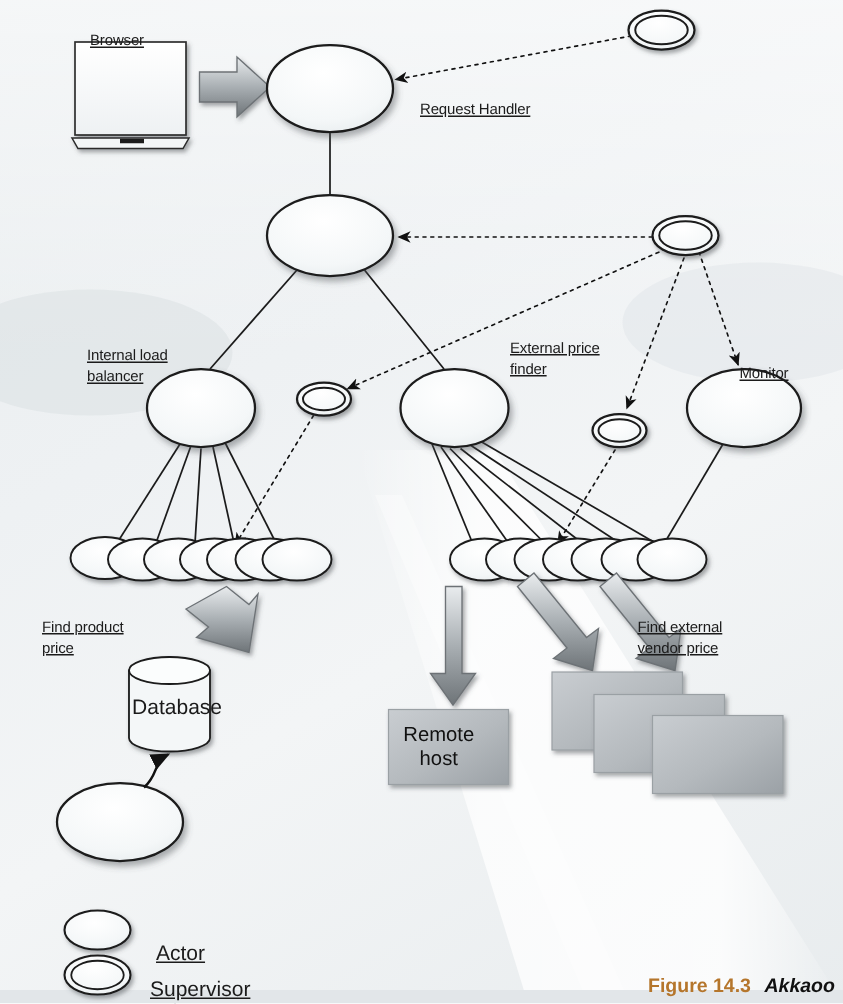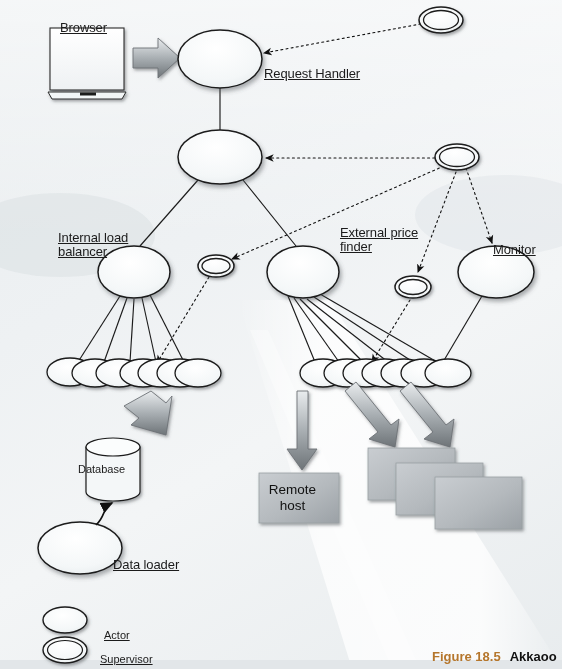--- a/index.html
+++ b/index.html
@@ -22,33 +22,33 @@
     pointer-events: none;
   }
   #diagram-svg {
     position: absolute;
     left: 0; top: 0;
     width: 562px;
     height: 669px;
   }
   .node-label {
     position: absolute;
-    font-size: 13px;
+    font-size: 10px;
     line-height: 14.5px;
     color: #1b1b1b;
     letter-spacing: -0.1px;
     white-space: pre-line;
   }
   .node-label > span {
     text-decoration: underline;
     text-underline-offset: 1px;
   }
   .legend-label {
     position: absolute;
-    font-size: 11px;
+    font-size: 14px;
     line-height: 14.5px;
     color: #1b1b1b;
     white-space: pre-line;
   }
   .legend-label > span {
     text-decoration: underline;
     text-underline-offset: 1px;
   }
   .box-text {
     position: absolute;
@@ -60,26 +60,26 @@
   }
   #caption {
     position: absolute;
     left: 432px;
     top: 649px;
     font-size: 13px;
     font-weight: bold;
     white-space: nowrap;
   }
   #caption .cap-num { color: #b5762c; }
-  #caption .cap-title { color: #111; margin-left: 9px; }
+  #caption .cap-title { color: #111; margin-left: 9px; font-style: italic; }
   #db-text {
     position: absolute;
-    font-size: 11px;
+    font-size: 14px;
     color: #1a1a1a;
-    text-align: left;
+    text-align: right;
     width: 70px;
     left: 78px;
     top: 463px;
   }
 </style>
 </head>
 <body>
 
 <div id="figure-root">
 
@@ -285,56 +285,61 @@
     <g filter="url(#tinyShadow)">
       <ellipse cx="65" cy="650" rx="22" ry="13" fill="url(#ellFill)" stroke="#1a1a1a" stroke-width="1.4"></ellipse>
       <ellipse cx="65" cy="650" rx="17.5" ry="9.5" fill="none" stroke="#1a1a1a" stroke-width="1.2"></ellipse>
     </g>
   </svg>
 
   <div class="node-label" style="left:60px; top:6px;">
     <span>Browser</span>
   </div>
 
-  <div class="node-label" style="left:264px; top:52px;">
+  <div class="node-label" style="left:280px; top:52px;">
     <span>Request Handler</span>
   </div>
 
 
   <div class="node-label" style="left:58px; top:216px;">
     <span>Internal load
 balancer</span>
   </div>
 
   <div class="node-label" style="left:340px; top:211px;">
     <span>External price
 finder</span>
   </div>
 
   <div class="node-label" style="left:493px; top:228px;">
     <span>Monitor</span>
   </div>
 
-
-
-  <div class="node-label" style="left:113px; top:543px;">
-    <span>Data loader</span>
-  </div>
+  <div class="node-label" style="left:28px; top:397px;">
+    <span>Find product
+price</span>
+  </div>
+
+  <div class="node-label" style="left:425px; top:397px;">
+    <span>Find external
+vendor price</span>
+  </div>
+
 
   <div id="db-text">Database</div>
 
   <div class="box-text" style="left:259px; top:482px; width:67px;">Remote
 host</div>
 
   <div class="legend-label" style="left:104px; top:613px;">
     <span>Actor</span>
   </div>
 
   <div class="legend-label" style="left:100px; top:637px;">
     <span>Supervisor
 actor</span>
   </div>
 
   <div id="caption">
-    <span class="cap-num">Figure 18.5</span><span class="cap-title">Akkaoo</span>
+    <span class="cap-num">Figure 14.3</span><span class="cap-title">Akkaoo</span>
   </div>
 
 </div>
 
 </body></html>

